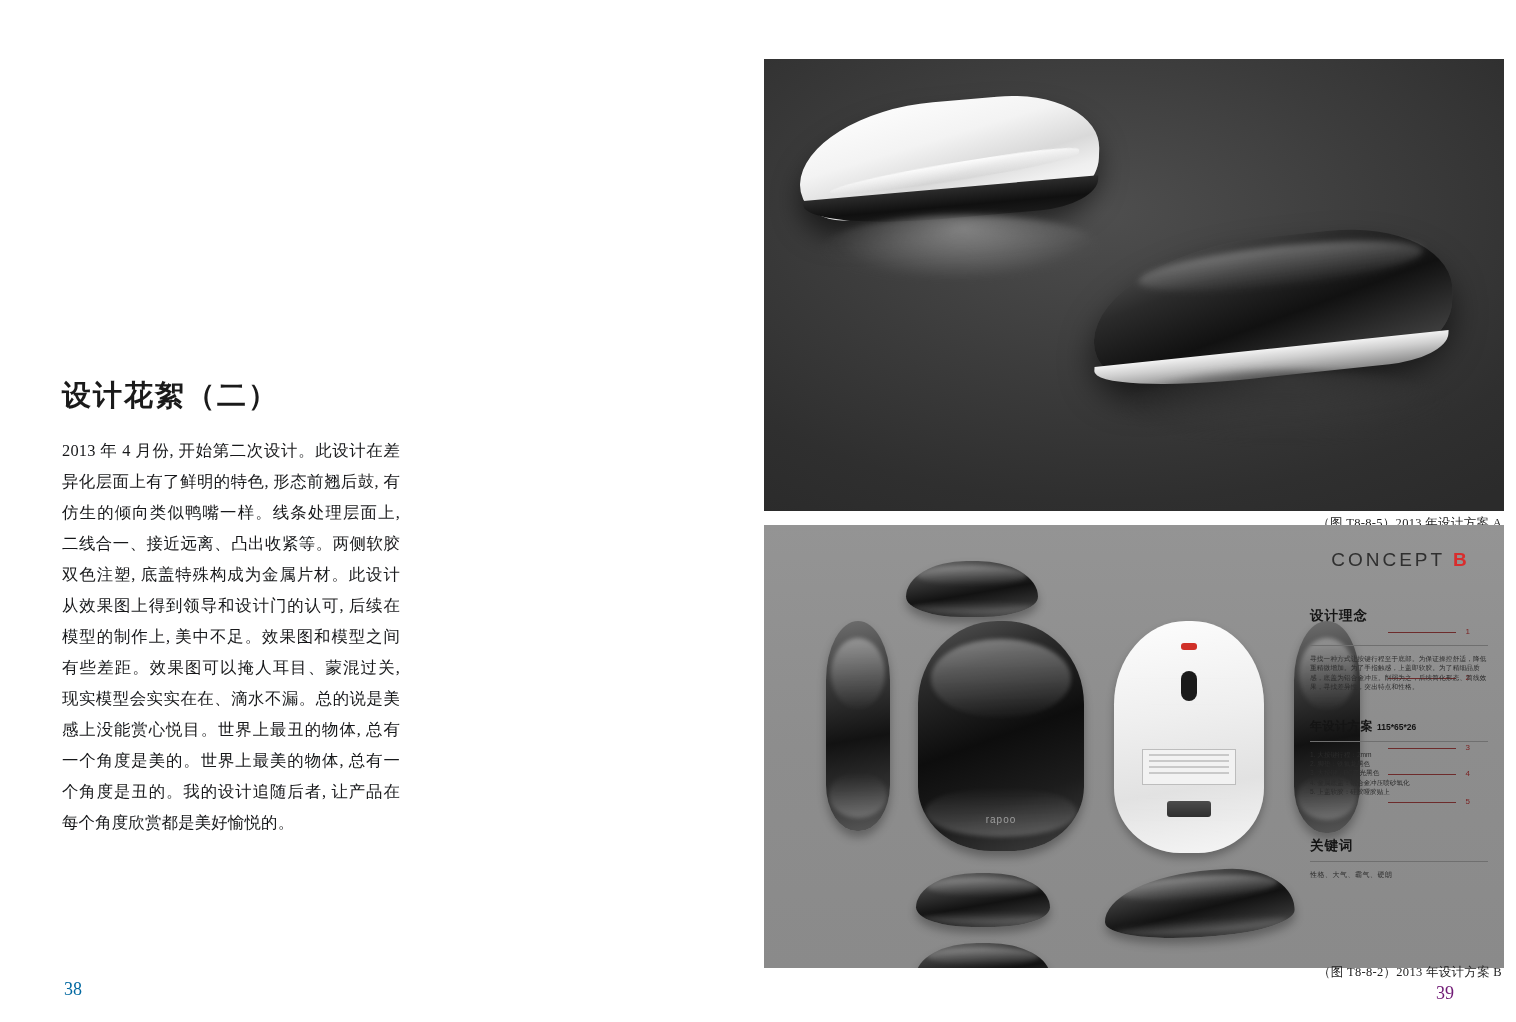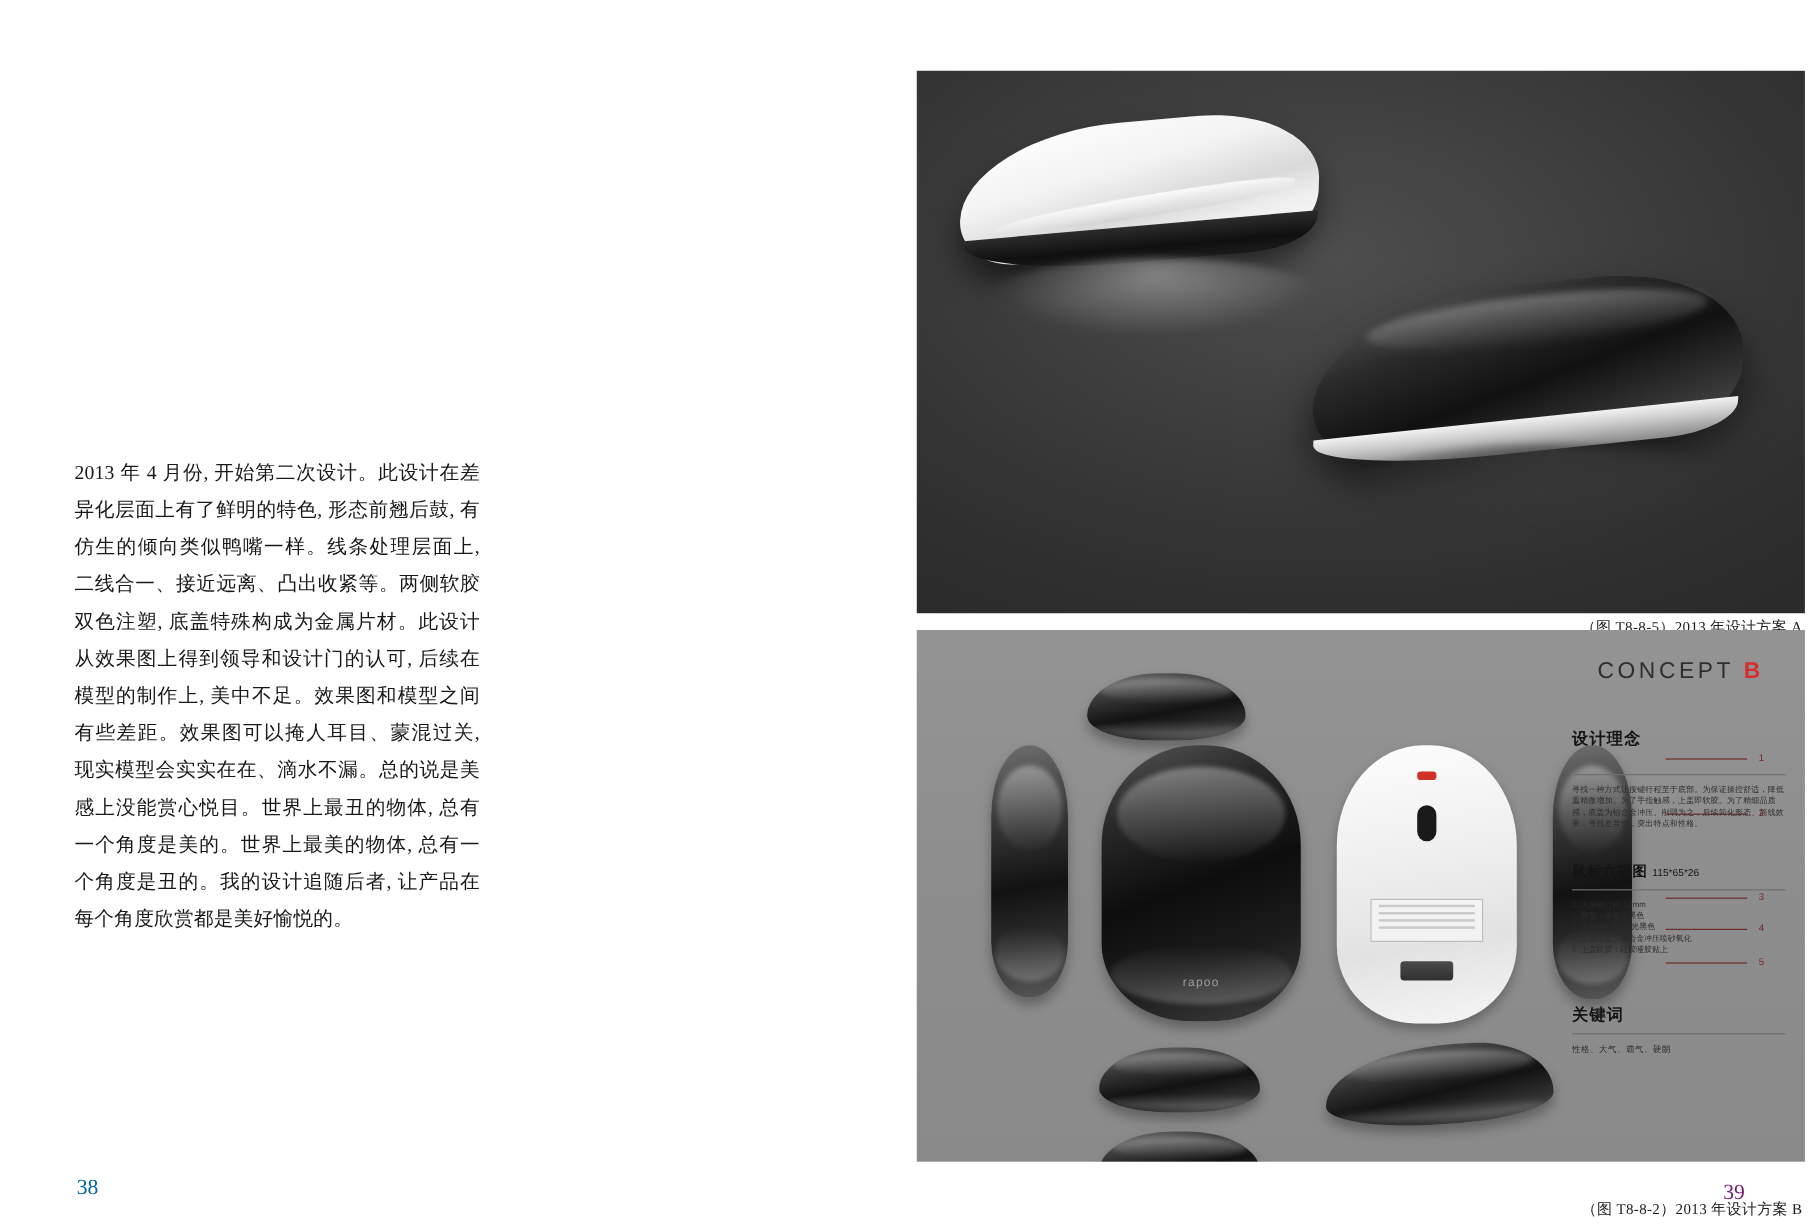--- a/index.html
+++ b/index.html
@@ -78,21 +78,21 @@
   }
   .fig-caption {
     position: absolute;
     right: 14px;
     font-family: "Liberation Serif", serif;
     font-size: 12.5px;
     color: #1d1d1d;
     letter-spacing: 0.3px;
   }
   .cap-top { top: 515px; }
-  .cap-bottom { top: 1000px; }
+  .cap-bottom { top: 964px; }
 
   .figure-bottom {
     position: absolute;
     left: 6px;
     top: 525px;
     width: 740px;
     height: 443px;
     background: #8e8e8e;
     overflow: hidden;
   }
@@ -232,21 +232,21 @@
   }
   .pr-sub {
     font-size: 12px;
     font-weight: bold;
     color: #141414;
     letter-spacing: 0.6px;
     margin-top: 26px;
   }
   .pr-sub span.dim {
     font-size: 8.5px;
-    font-weight: normal;
+    font-weight: bold;
     letter-spacing: 0;
     text-align: center;
   }
   .pr-list {
     font-size: 6.6px;
     line-height: 9.4px;
     color: #2b2b2b;
     margin-top: 7px;
   }
   .pr-kw-title {
@@ -370,20 +370,21 @@
   }
   .callout .num { position: absolute; right: 0; top: 0; color: #7a1f1f; }
 </style>
 </head>
 <body>
 
 <div class="page-spread">
 
   <div class="left-page">
     <div class="article">
+      <h1 class="article-title">设计花絮（二）</h1>
       <p class="article-body">2013 年 4 月份, 开始第二次设计。此设计在差异化层面上有了鲜明的特色, 形态前翘后鼓, 有仿生的倾向类似鸭嘴一样。线条处理层面上, 二线合一、接近远离、凸出收紧等。两侧软胶双色注塑, 底盖特殊构成为金属片材。此设计从效果图上得到领导和设计门的认可, 后续在模型的制作上, 美中不足。效果图和模型之间有些差距。效果图可以掩人耳目、蒙混过关, 现实模型会实实在在、滴水不漏。总的说是美感上没能赏心悦目。世界上最丑的物体, 总有一个角度是美的。世界上最美的物体, 总有一个角度是丑的。我的设计追随后者, 让产品在每个角度欣赏都是美好愉悦的。</p>
     </div>
     <div class="folio-left">38</div>
   </div>
 
   <div class="right-page">
 
     <div class="figure-top">
       <div class="scene-dark"></div>
       <div class="mouse-white">
@@ -464,21 +465,21 @@
         <span>CONCEPT</span>
         <span class="b">B</span>
       </div>
 
       <div class="panel-right">
         <div class="pr-title">设计理念</div>
         <hr>
         <div class="pr-body">寻找一种方式让按键行程至于底部。为保证操控舒适，降低重精微增加。为了手指触感，上盖即软胶。为了精细品质感，底盖为铝合金冲压。削弱为之，后续简化形态、简线效果，寻找差异性，突出特点和性格。</div>
 
         <div class="pr-sub">
-          <span>鼠标六视图</span>
+          <span>年设计方案</span>
           <span class="dim">115*65*26</span>
         </div>
         <hr>
         <div class="pr-list">
           <div>1. 大按键行程：2mm</div>
           <div>2. 脚垫：铁氟龙黑色</div>
           <div>3. 大按键：PC亮光黑色</div>
           <div>4. 金属底盖：铝合金冲压喷砂氧化</div>
           <div>5. 上盖软胶：硅胶哑胶贴上</div>
         </div>

